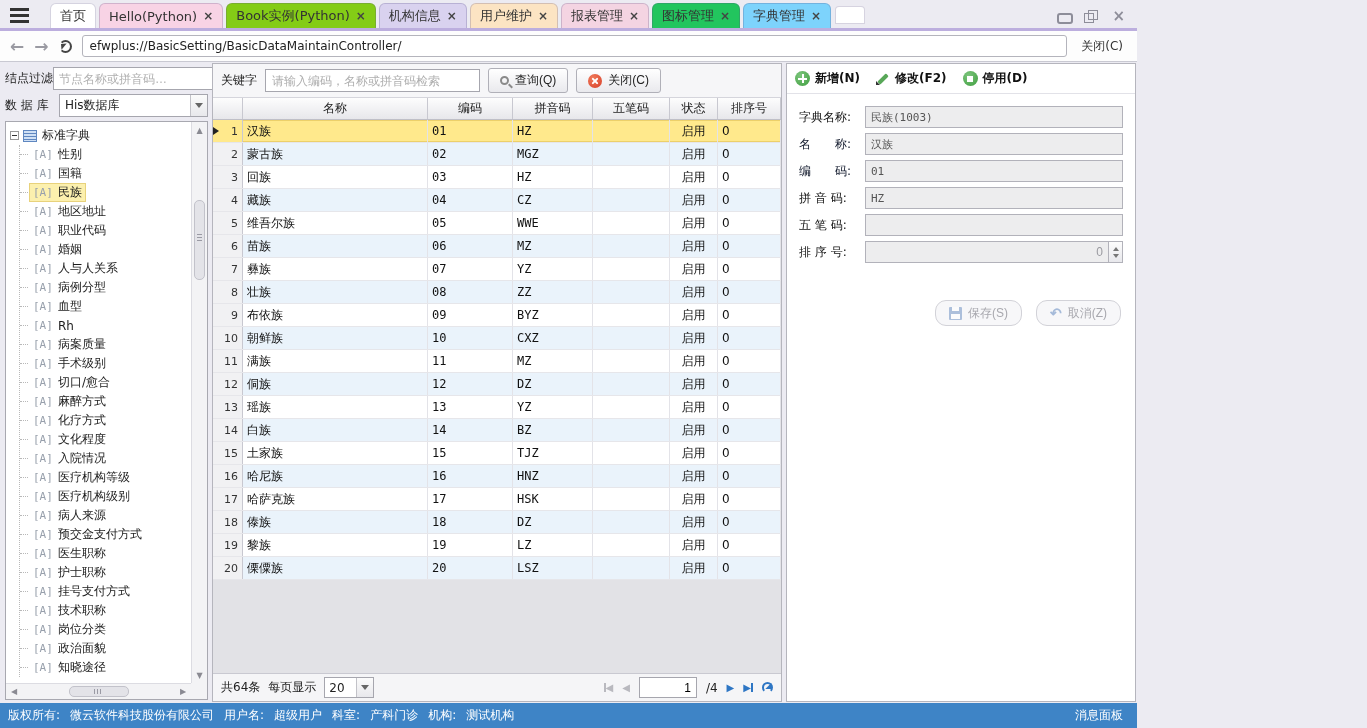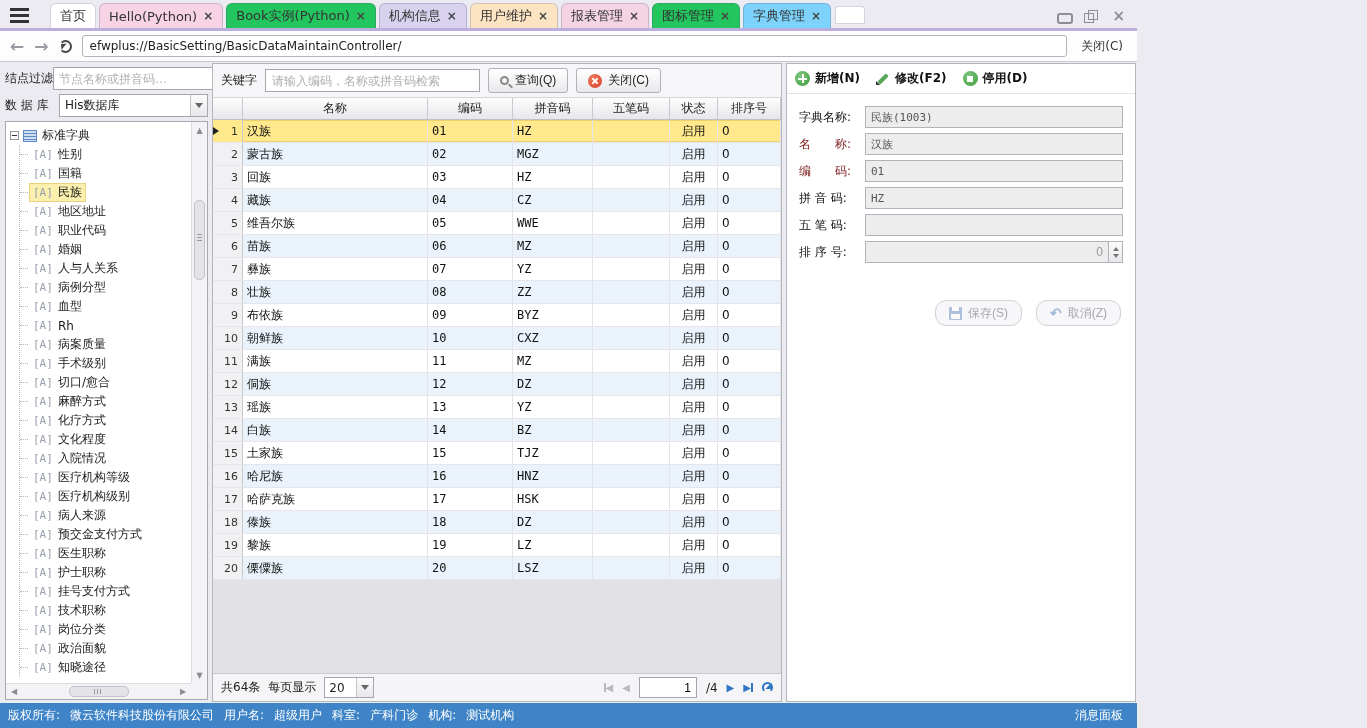--- a/index.html
+++ b/index.html
@@ -126,21 +126,21 @@
   .icon-greenplus::after { content:""; position:absolute; left:6.5px; top:3px; width:2px; height:9px; background:#fff; }
   .icon-pencil { width:14px; height:14px; position:relative; flex:none; }
   .icon-pencil::before { content:""; position:absolute; left:1px; top:5px; width:12px; height:4px; background:#58a758; border-radius:1px; transform:rotate(-45deg); }
   .icon-pencil::after { content:""; position:absolute; left:0; bottom:1px; border:2px solid transparent; border-bottom-color:#333; border-left-color:#333; width:0; height:0; }
   .icon-stop { width:15px; height:15px; border-radius:50%; background:radial-gradient(circle at 35% 30%, #7cc57c, #3f9e3f); position:relative; flex:none; }
   .icon-stop::after { content:""; position:absolute; left:4.5px; top:4.5px; width:6px; height:6px; background:#fff; }
 
   .form { padding:12px 12px 0 12px; }
   .form-row { display:flex; align-items:center; margin-bottom:5px; }
   .form-label { width:66px; flex:none; font-size:12px; color:#111; white-space:pre; }
-  .form-label.purple { color:#7f1d1d; }
+  .form-label.purple { color:#0f172a; }
   .form-input { flex:1; height:22px; background:#ededee; border:1px solid #b2b2ba; padding:0 5px; font-size:11px; color:#555; font-family:"DejaVu Sans Mono",monospace; }
   .spin-wrap { flex:1; display:flex; align-items:stretch; }
   .spin-input { flex:1; height:22px; background:#ededee; border:1px solid #b2b2ba; border-right:none; padding:0 5px; font-size:12px; color:#9a9aa0; text-align:right; }
   .spinner { width:15px; height:22px; border:1px solid #b2b2ba; background:linear-gradient(#fcfcfc,#e8e8ec); display:flex; flex-direction:column; align-items:center; justify-content:center; gap:3px; cursor:pointer; }
   .spin-up { width:0; height:0; border:3px solid transparent; border-bottom:4px solid #777; }
   .spin-down { width:0; height:0; border:3px solid transparent; border-top:4px solid #777; }
   .form-buttons { display:flex; justify-content:flex-end; gap:14px; padding:32px 14px 0 0; }
   .btn-disabled { height:26px; display:inline-flex; align-items:center; gap:6px; padding:0 13px; border:1px solid #d2d2d8; border-radius:11px; background:#f7f7f9; color:#a8a8ae; font-size:12px; cursor:default; }
   .icon-floppy { width:13px; height:13px; background:#6f92c4; border-radius:1px; position:relative; opacity:.55; flex:none; }
   .icon-floppy::before { content:""; position:absolute; left:3px; top:0; width:7px; height:4px; background:#fff; }
@@ -163,21 +163,21 @@
         <span></span>
       </div>
     <div class="tabs" id="tabs-container">
         <div class="tab" style="background: rgb(255, 255, 255);">
           <span class="tab-label">首页</span>
         </div>
         <div class="tab" style="background: rgb(248, 211, 229);">
           <span class="tab-label">Hello(Python)</span>
           <span class="tab-close">×</span>
         </div>
-        <div class="tab" style="background: #22c55e;">
+        <div class="tab" style="background: #84cc16;">
           <span class="tab-label">Book实例(Python)</span>
           <span class="tab-close">×</span>
         </div>
         <div class="tab" style="background: rgb(217, 210, 239);">
           <span class="tab-label">机构信息</span>
           <span class="tab-close">×</span>
         </div>
         <div class="tab" style="background: rgb(252, 228, 195); margin-top: 16px;">
           <span class="tab-label">用户维护</span>
           <span class="tab-close">×</span>

